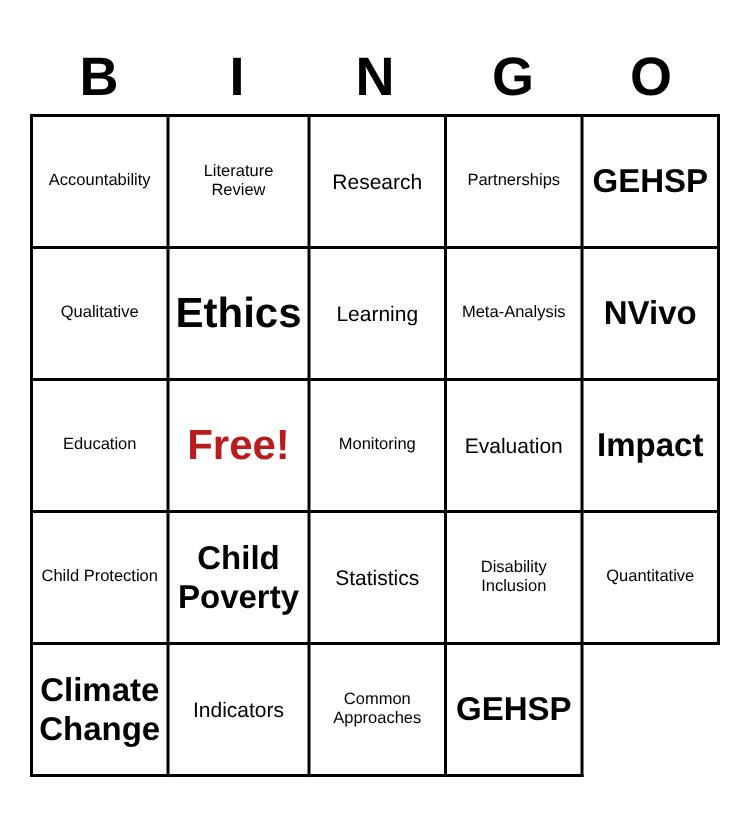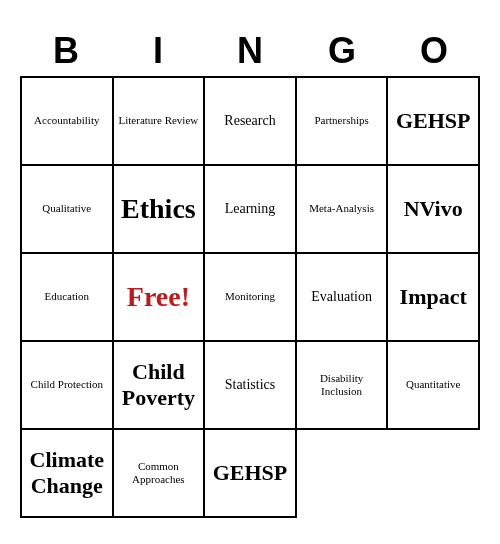--- a/index.html
+++ b/index.html
@@ -34,21 +34,20 @@
       font-size: 36px;
       font-weight: bold;
       padding: 4px 0;
     }
 
     .bingo-grid {
       display: grid;
       grid-template-columns: repeat(5, 1fr);
       border-top: 2px solid #000;
       border-left: 2px solid #000;
-      font-family: Liberation Serif, serif;
     }
 
     .bingo-cell {
       border-right: 2px solid #000;
       border-bottom: 2px solid #000;
       min-height: 88px;
       display: flex;
       align-items: center;
       justify-content: center;
       text-align: center;
@@ -153,19 +152,22 @@
       <div class="bingo-cell">
         <span class="cell-text size-small">Disability Inclusion</span>
       </div>
       <div class="bingo-cell">
         <span class="cell-text size-small">Quantitative</span>
       </div>
       <div class="bingo-cell">
         <span class="cell-text size-large">Climate Change</span>
       </div>
       <div class="bingo-cell">
+        <span class="cell-text size-medium">Indicators</span>
+      </div>
+      <div class="bingo-cell">
         <span class="cell-text size-small">Common Approaches</span>
       </div>
       <div class="bingo-cell">
         <span class="cell-text size-large">GEHSP</span>
       </div>
     </div>
 </div>
 
 </body></html>

